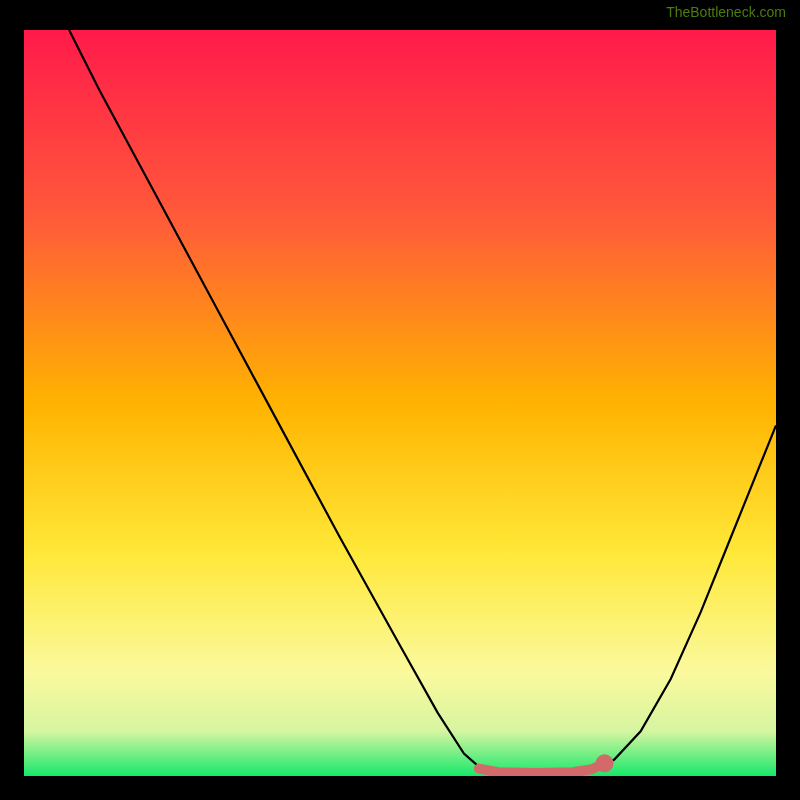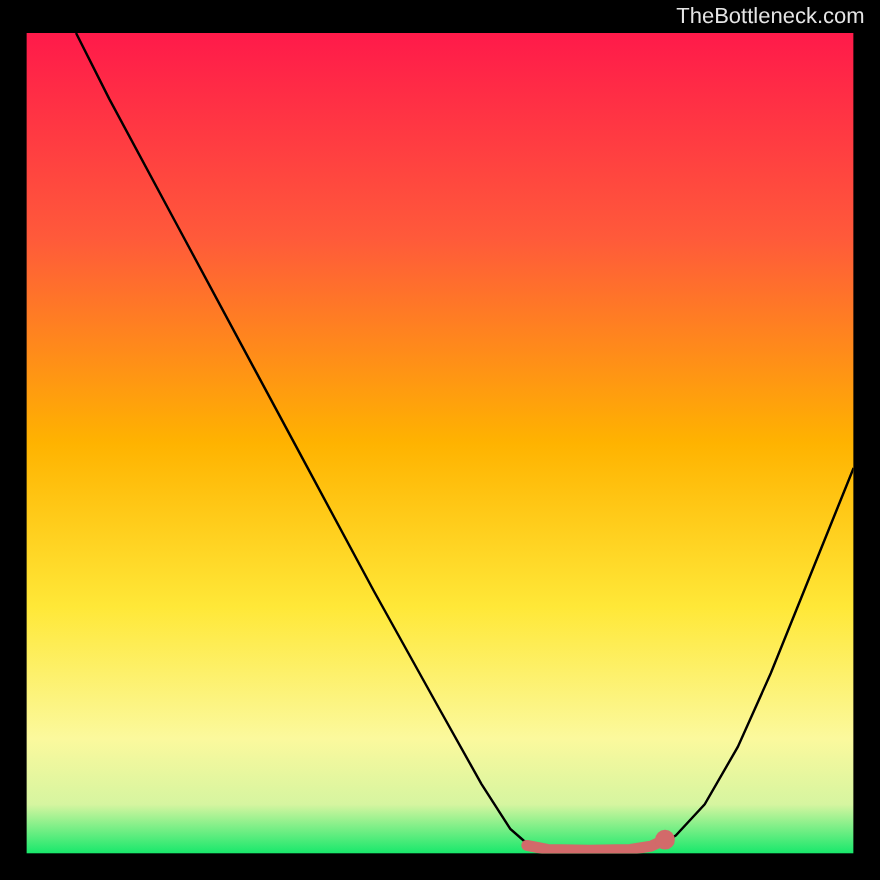--- a/index.html
+++ b/index.html
@@ -9,22 +9,22 @@
     width: 800px;
     height: 800px;
     position: relative;
     font-family: Arial, sans-serif;
     overflow: hidden;
   }
   .attribution {
     position: absolute;
     top: 4px;
     right: 14px;
-    color: #e5e5e5;
-    font-size: 20px;
+    color: #4d7c0f;
+    font-size: 14px;
     font-weight: 400;
     z-index: 10;
   }
   .plot-area {
     position: absolute;
     left: 24px;
     top: 30px;
     width: 752px;
     height: 746px;
   }

